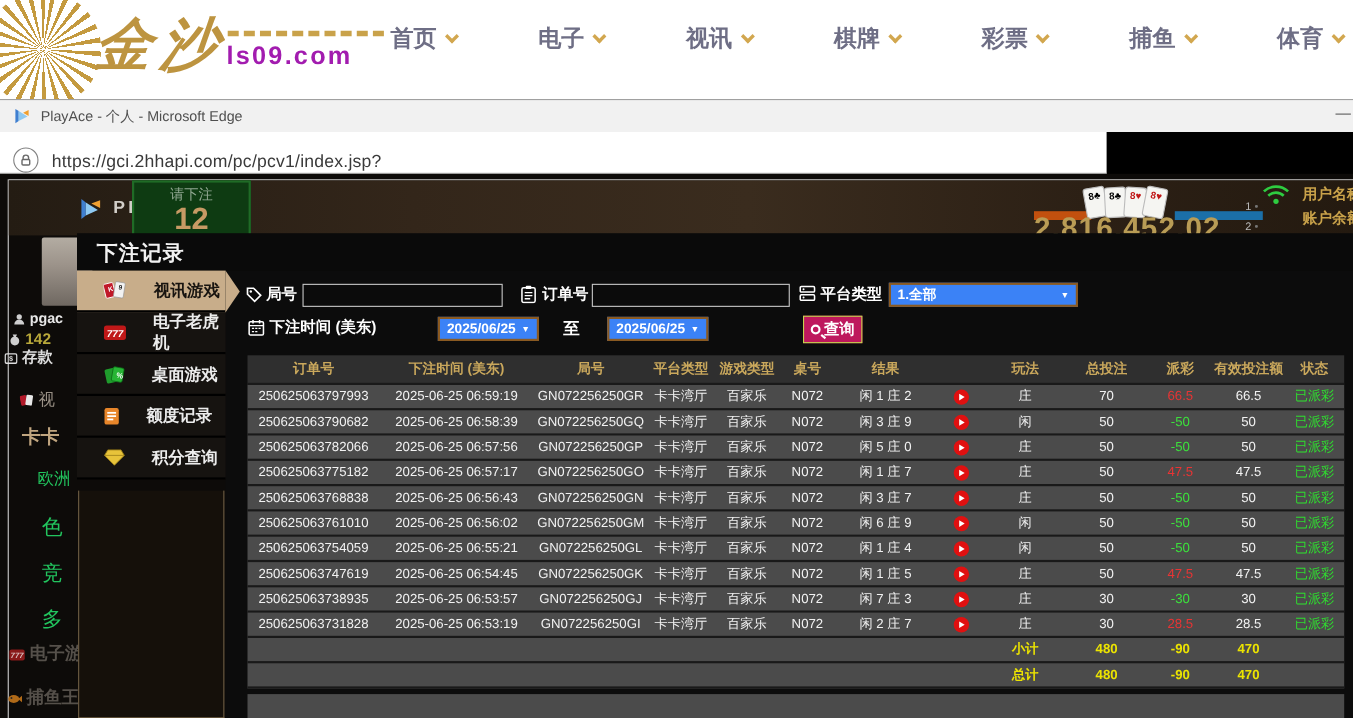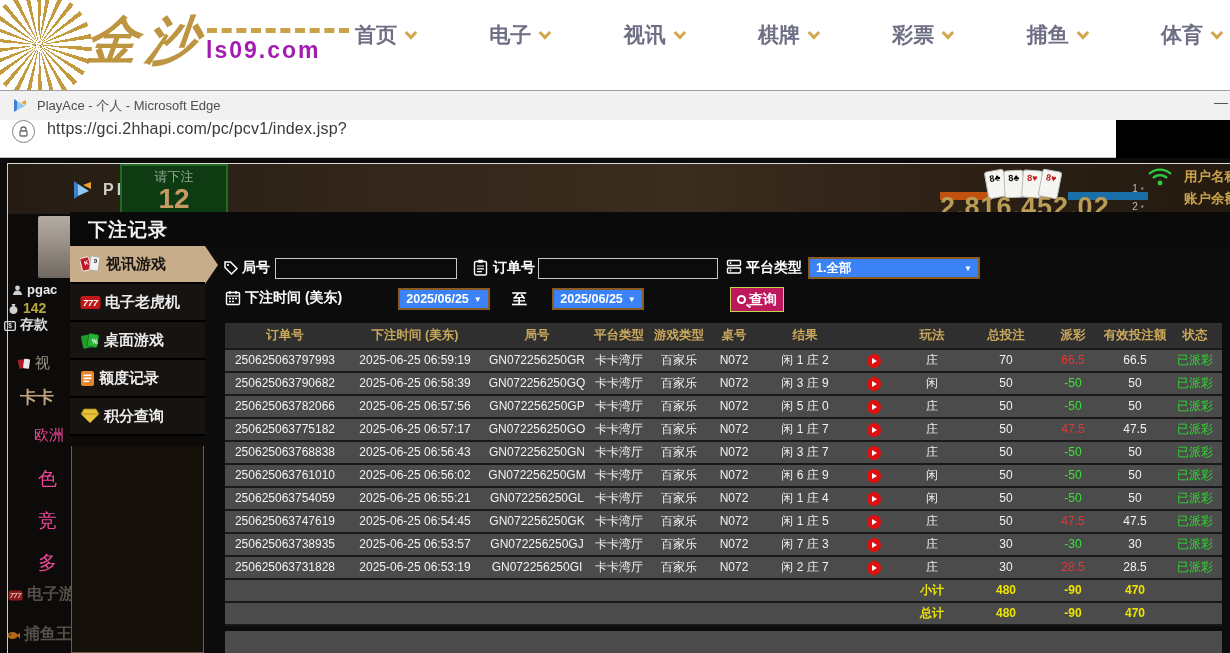--- a/index.html
+++ b/index.html
@@ -22,22 +22,22 @@
   .chev { width:9px; height:9px; border-right:3px solid #d2a74f; border-bottom:3px solid #d2a74f; transform:rotate(45deg) translateY(-2px); }
 
   
   .titlebar { position:absolute; left:0; top:90px; width:1230px; height:30px; background:#f1f1f1;
     border-top:1px solid #a0a0a0; display:flex; align-items:center; padding-left:12px; }
   .favicon { width:17px; height:17px; margin-right:8px; }
   .win-title { font-size:13px; color:#4f4f4f; }
   .min-btn { position:absolute; right:2px; top:3px; color:#555; font-size:14px; cursor:pointer; }
 
   
-  .urlbar { position:absolute; left:0; top:120px; width:1116px; height:38px; background:#fff;
-    border-bottom:1px solid #c2c2c2; display:flex; align-items:flex-start; padding-left:12px; }
+  .urlbar { position:absolute; left:0; top:120px; width:1006px; height:38px; background:#fff;
+    border-bottom:1px solid #c2c2c2; display:flex; align-items:flex-end; padding-left:12px; }
   .lock { width:23px; height:23px; border:1.5px solid #828282; border-radius:50%; margin-right:12px;
     display:flex; align-items:center; justify-content:center; }
   .url { font-size:16px; color:#3a3a3a; letter-spacing:.2px; }
 
   
   .page { position:absolute; left:0; top:158px; width:1230px; height:495px; background:#0d0b09; overflow:hidden; }
   .hair-top { position:absolute; left:8px; top:5px; right:0; height:1px; background:rgba(255,255,255,.85); }
   .hair-left { position:absolute; left:7px; top:5px; bottom:0; width:1px; background:rgba(255,255,255,.8); }
   .stage { position:absolute; left:8px; top:6px; right:0; height:50px;
     background:linear-gradient(90deg,#241c13 0%, #33261a 30%, #3a2c1e 55%, #2c2015 80%, #241a10 100%); }
@@ -55,21 +55,21 @@
   .pcard.c1{transform:rotate(-10deg);} .pcard.c2{transform:rotate(-3deg);}
   .pcard.c3{transform:rotate(4deg); color:#c01818;} .pcard.c4{transform:rotate(11deg); color:#c01818;}
   .big-balance { position:absolute; left:940px; top:34px; font-size:27px; font-weight:bold; color:#b99c55; letter-spacing:1px; }
   .conn { position:absolute; left:1138px; top:2px; }
   .conn-labels { position:absolute; left:38px; top:0; }
   .conn-label { font-size:13.5px; font-weight:bold; color:#c9a24a; line-height:22px; white-space:nowrap; }
   .conn-nums { position:absolute; left:-16px; top:14px; font-size:10px; color:#bbb; line-height:18px; text-align:right; width:14px; }
   .conn-nums i { font-style:normal; color:#777; }
 
   
-  .frag { position:absolute; color:#ec4899; }
+  .frag { position:absolute; color:#22c55e; }
   .avatar { position:absolute; left:38px; top:58px; width:46px; height:62px; border-radius:2px;
     background:linear-gradient(180deg,#b3aca2 0%, #9c938a 40%, #6f6861 100%); }
   .frag-user { left:12px; top:124px; font-size:13px; font-weight:bold; color:#e8e8e8; }
   .frag-money { left:8px; top:142px; font-size:14px; font-weight:bold; color:#b8a83a; }
   .frag-deposit { left:4px; top:158px; font-size:14px; font-weight:bold; color:#ddd; }
   .frag-video { left:18px; top:196px; font-size:15px; color:#9a9186; }
   .frag-hall { left:20px; top:228px; font-size:17px; font-weight:bold; color:#c0a57f; }
   .frag-eu { left:34px; top:268px; font-size:15px; }
   .frag-se { left:38px; top:308px; font-size:19px; }
   .frag-jing { left:38px; top:350px; font-size:19px; }
@@ -77,21 +77,21 @@
   .frag-ele { left:8px; top:426px; font-size:16px; font-weight:bold; color:#55504a; }
   .frag-fish { left:6px; top:466px; font-size:16px; font-weight:bold; color:#55504a; }
   .mini-ic { display:inline-block; vertical-align:-2px; margin-right:4px; }
 
   
   .panel { position:absolute; left:70px; top:54px; right:0; bottom:0; z-index:5; }
   .panel-header { position:absolute; left:0; right:0; top:0; height:34px; background:#0a0a0a; }
   .panel-title { position:absolute; left:18px; top:5px; font-size:19px; font-weight:bold; color:#f2f2f2; letter-spacing:1px; }
   .sidebar { position:absolute; left:0; top:34px; bottom:0; width:135px; z-index:7; }
   .side-item { position:relative; height:38px; background:#161310; border-bottom:2px solid #000;
-    display:flex; align-items:center; padding-left:10px; gap:4px; cursor:pointer;
+    display:flex; align-items:center; padding-left:24px; gap:24px; cursor:pointer;
     font-size:15px; font-weight:bold; color:#ececec; }
   .side-item.selected { background:#c8ad8a; color:#181410; }
   .side-item.selected::after { content:""; position:absolute; right:-13px; top:0;
     border-top:19px solid transparent; border-bottom:19px solid transparent; border-left:13px solid #c8ad8a; }
   .side-rest { position:absolute; left:1px; right:1px; top:200px; bottom:0;
     background:#15100a; border:1px solid #6e5e44; border-top:none; }
   .content { position:absolute; left:135px; right:0; top:34px; bottom:0; background:#0c0c0c; z-index:6; }
 
   
   .filters { position:relative; height:77px; }

